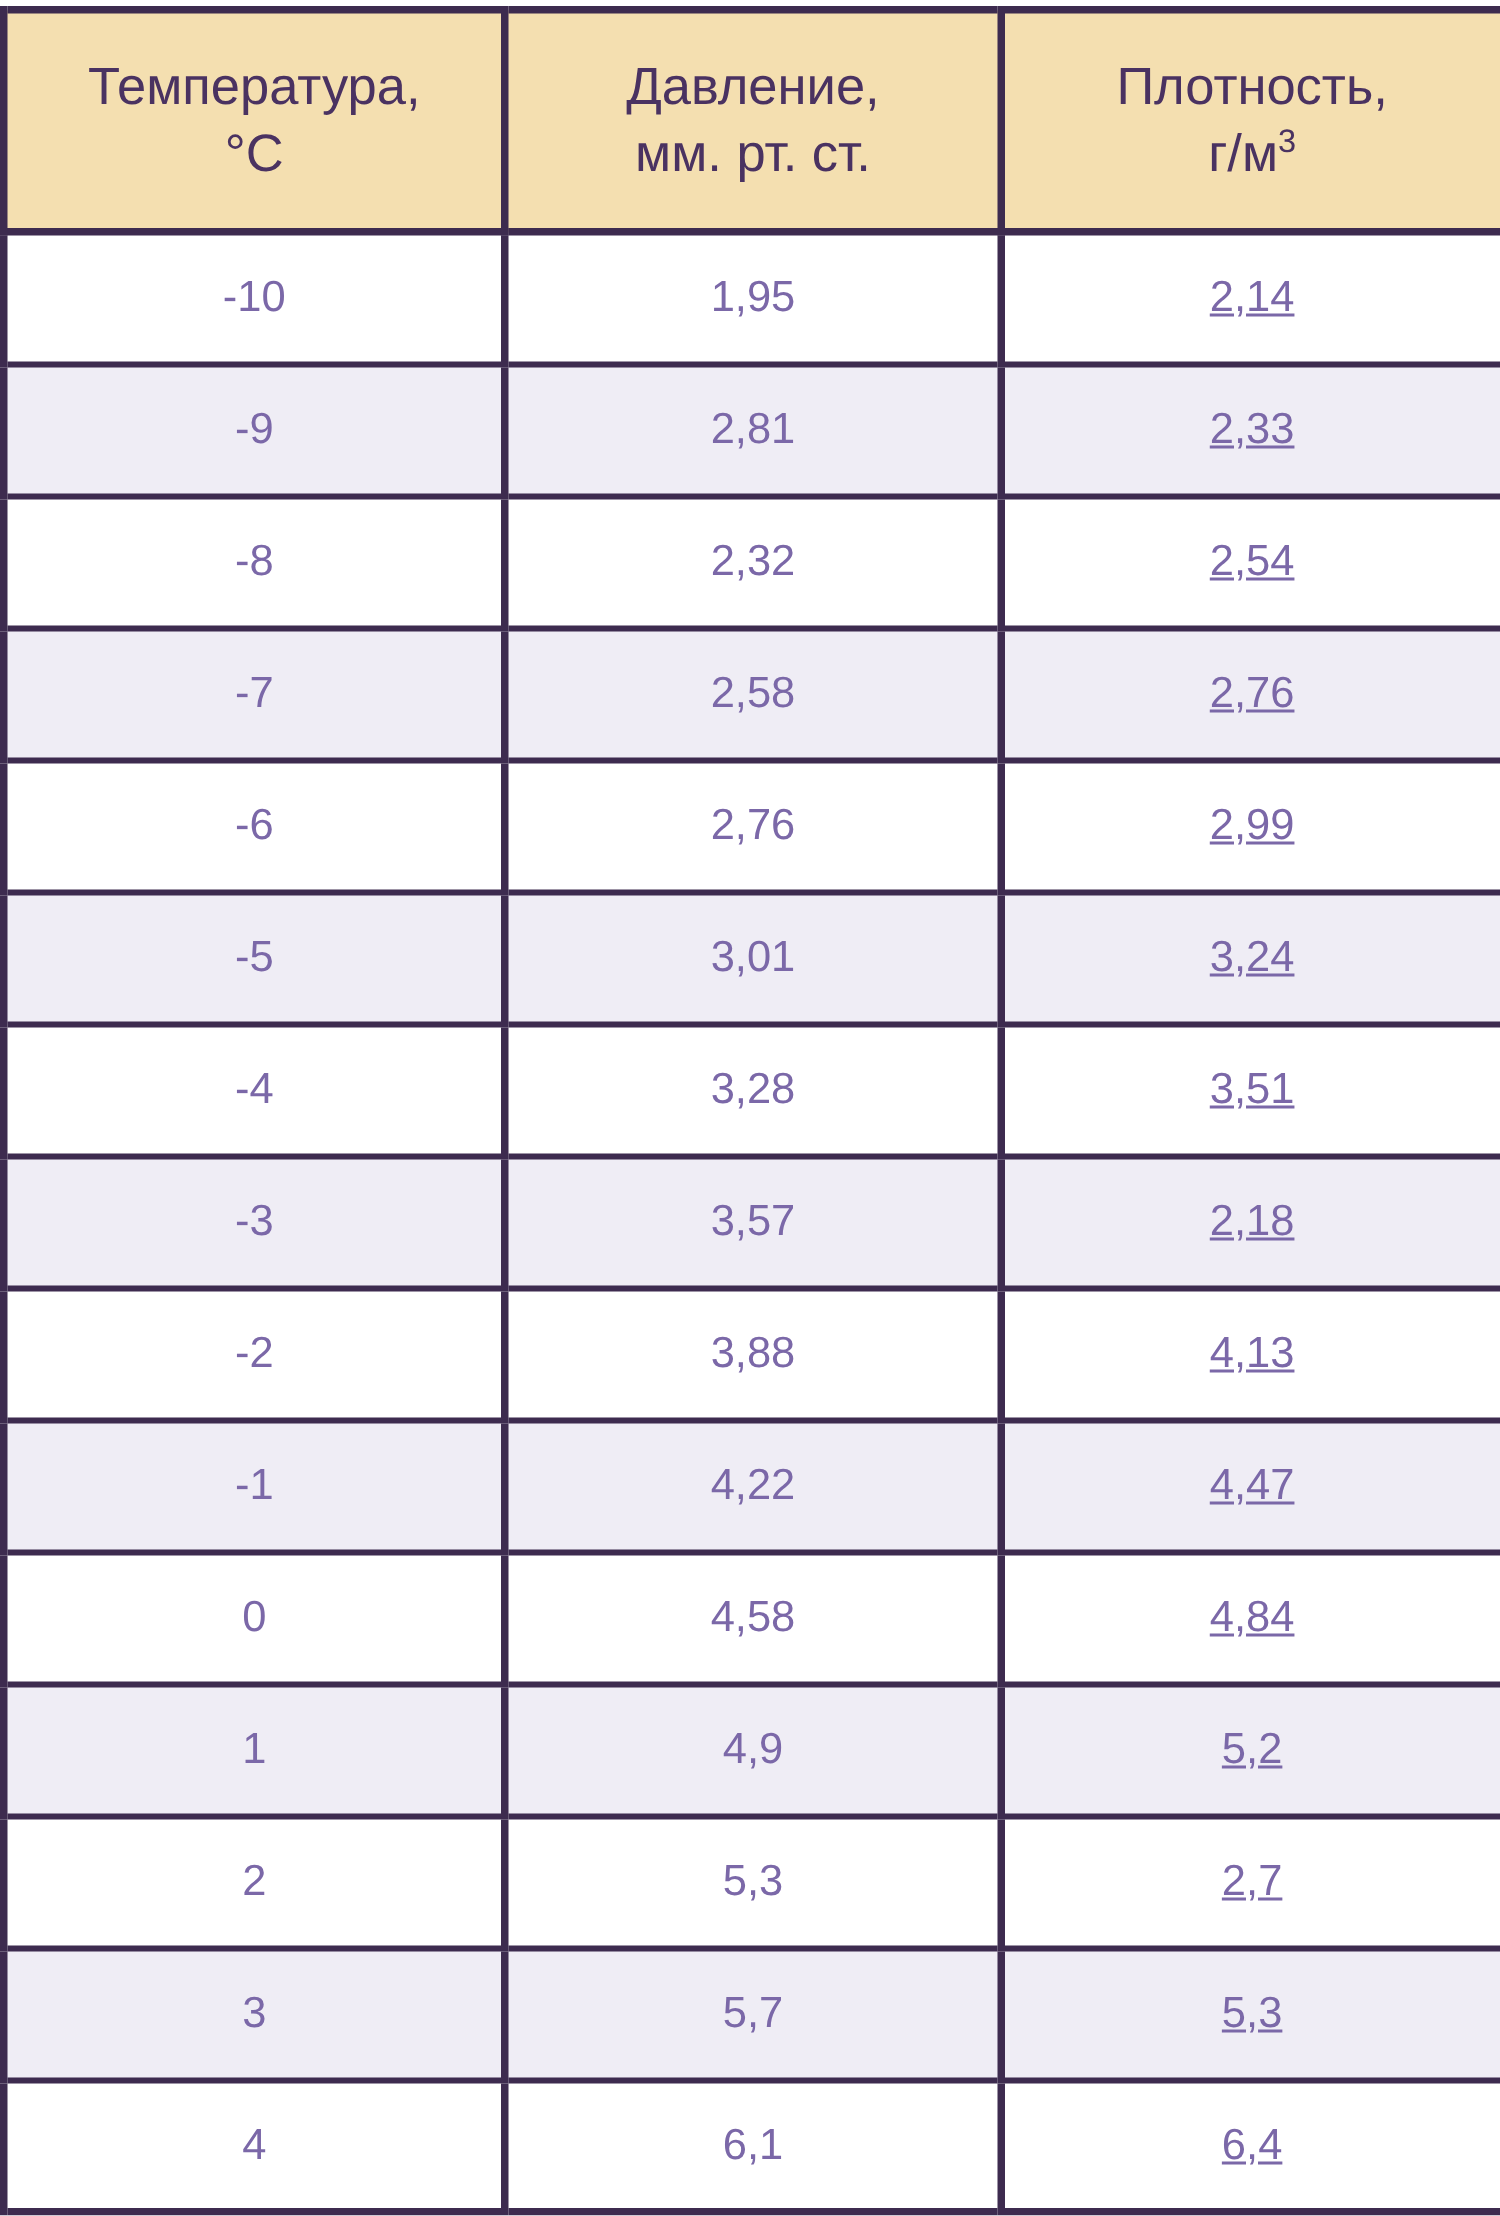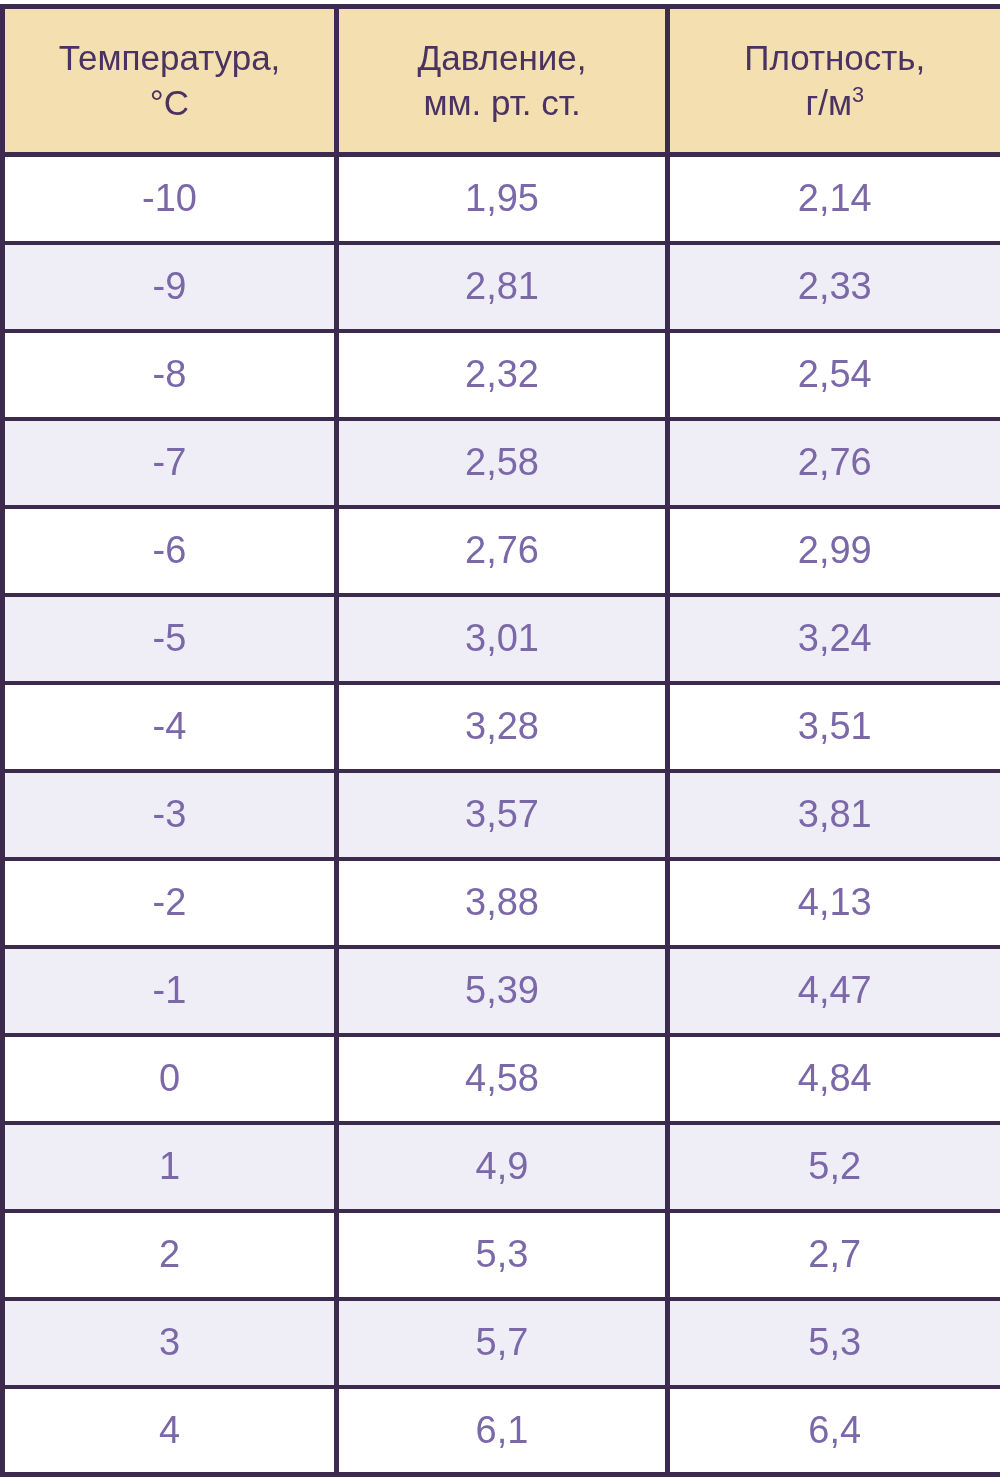--- a/index.html
+++ b/index.html
@@ -53,32 +53,32 @@
 
   thead th .hdr-line { display: block; white-space: nowrap; }
   thead th sup {
     font-size: 0.62em;
     vertical-align: super;
     line-height: 0;
   }
 
   tbody td {
     color: #7B68A8;
-    font-size: 38px;
+    font-size: 29px;
     text-align: center;
     vertical-align: middle;
     height: 88px;
     padding: 0;
     box-sizing: border-box;
     border-left: 5px solid #3D2B4F;
     border-right: 5px solid #3D2B4F;
     border-bottom: 4px solid #3D2B4F;
     background: #FFFFFF;
   }
-  tbody td:last-child { border-right: none; }
+  tbody td:last-child { border-right: none; text-decoration: underline; }
 
   tbody tr.alt td { background: #EFEDF5; }
   tbody tr:last-child td { border-bottom: none; }
 </style>
 </head>
 <body>
 
 <div id="table-wrap">
   <table class="data-table">
     <colgroup>
@@ -134,30 +134,30 @@
           <td>3,24</td>
         </tr>
         <tr>
           <td>-4</td>
           <td>3,28</td>
           <td>3,51</td>
         </tr>
         <tr class="alt">
           <td>-3</td>
           <td>3,57</td>
-          <td>3,81</td>
+          <td>2,18</td>
         </tr>
         <tr>
           <td>-2</td>
           <td>3,88</td>
           <td>4,13</td>
         </tr>
         <tr class="alt">
           <td>-1</td>
-          <td>5,39</td>
+          <td>4,22</td>
           <td>4,47</td>
         </tr>
         <tr>
           <td>0</td>
           <td>4,58</td>
           <td>4,84</td>
         </tr>
         <tr class="alt">
           <td>1</td>
           <td>4,9</td>

